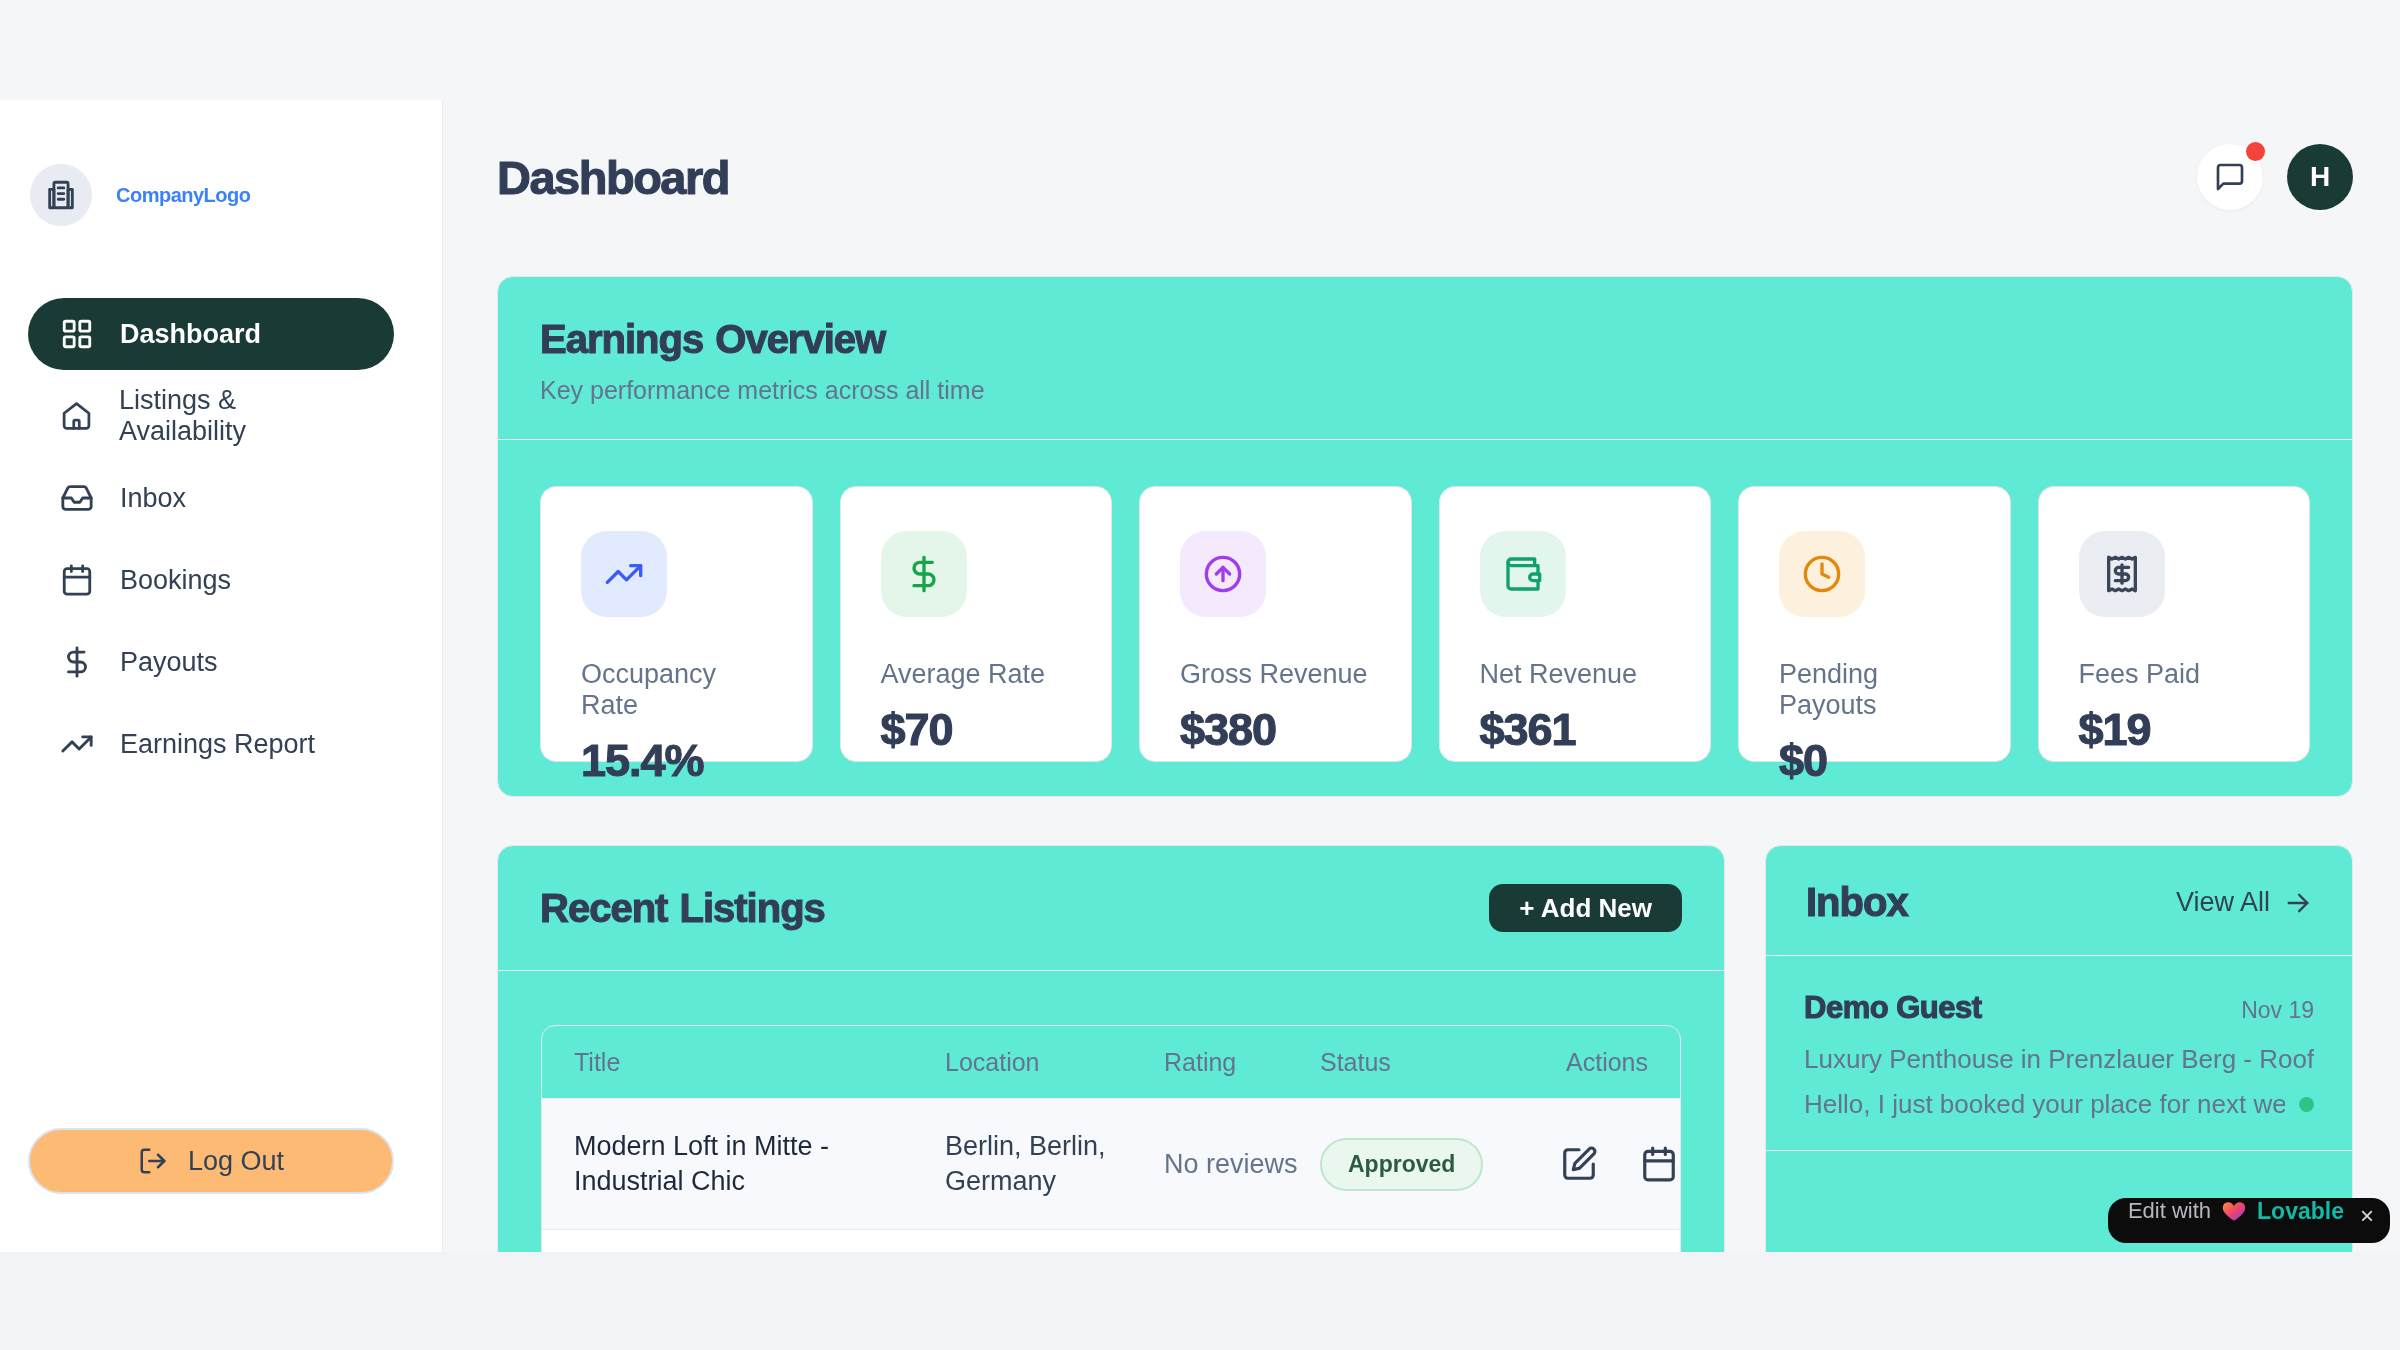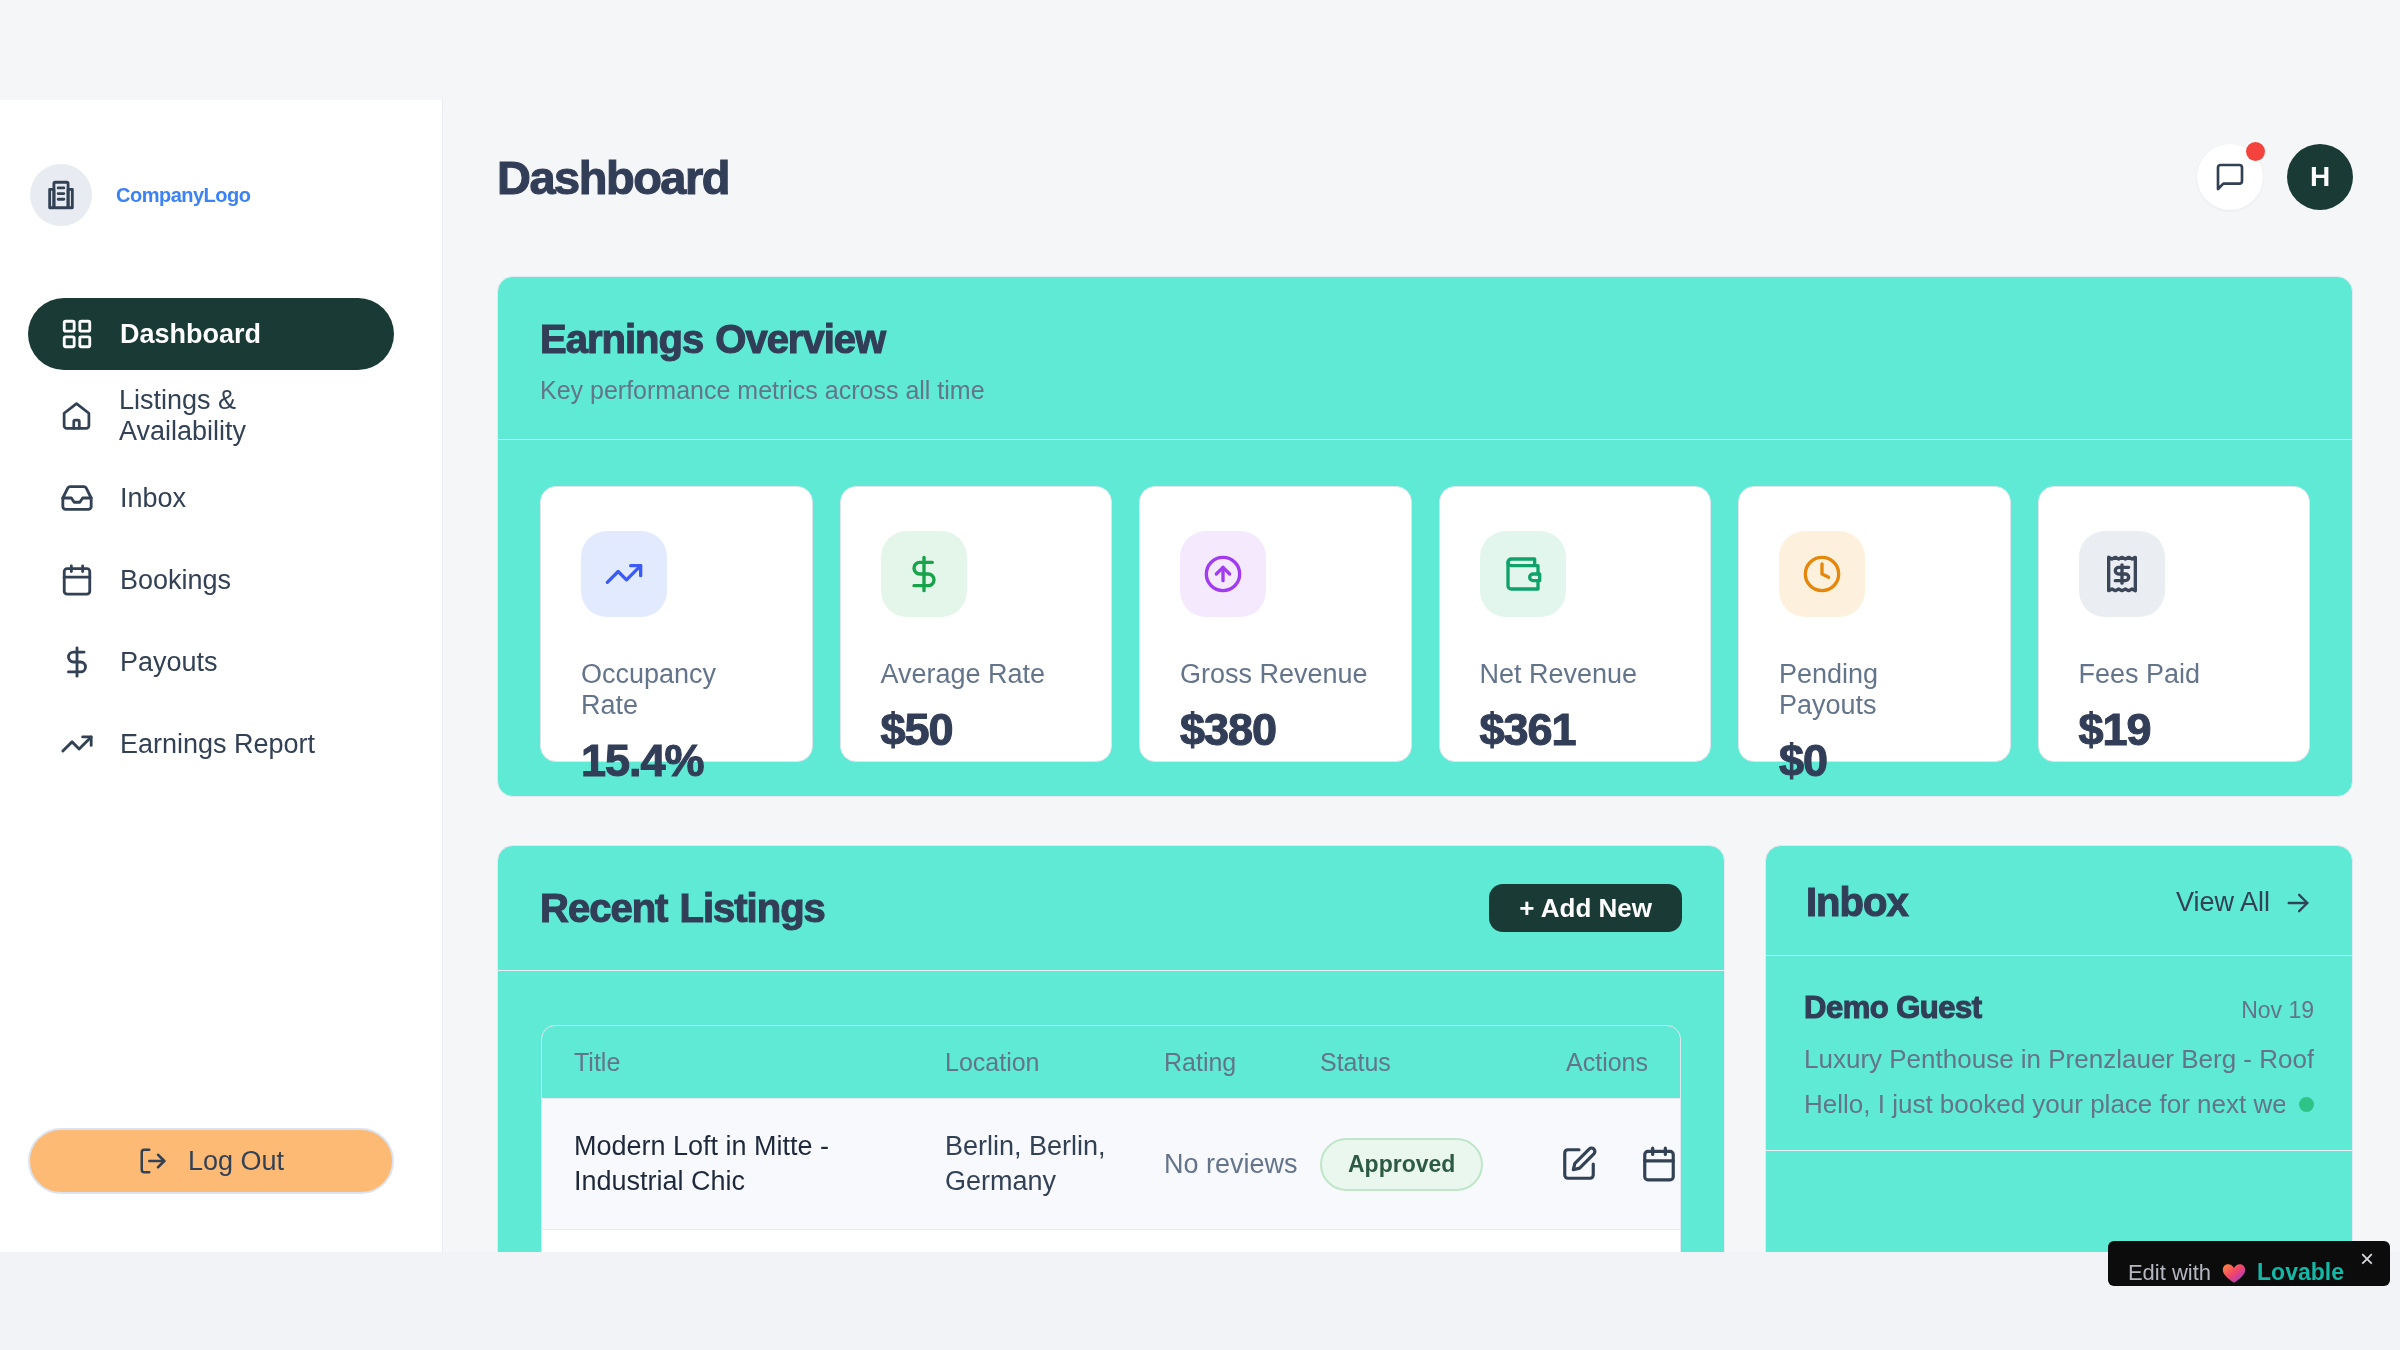--- a/index.html
+++ b/index.html
@@ -125,22 +125,22 @@
   .msg-date { font-size:23px; color:#64748b;margin-left:24px; }
   .msg-subject { margin-top:18px; font-size:26px; color:#64748b; white-space:nowrap; overflow:hidden; }
   .msg-preview-row { margin-top:14px; display:flex; align-items:center; justify-content:space-between; gap:14px; }
   .msg-preview { font-size:26px; color:#64748b; white-space:nowrap; overflow:hidden; }
   .unread-dot { width:15px; height:15px; border-radius:50%; background:#2ec487; flex:0 0 auto; }
 
   
   .footer-strip { position:absolute; left:0; right:0; top:1252px; height:98px; background:#f2f3f6; z-index:40; }
   .lovable-badge {
     position:absolute; top:1198px; right:10px; height:45px; z-index:60;
-    background:#0c0c0d; border-radius:6px; display:flex; align-items:flex-end; gap:10px;
-    padding:0 16px 0 20px; cursor:pointer;margin-top:43px;
+    background:#0c0c0d; border-radius:18px; display:flex; align-items:flex-start; gap:10px;
+    padding:0 16px 0 20px; cursor:pointer;
   }
   .lovable-prefix { color:#b4b7bf; font-size:22px; }
   .lovable-brand { color:#14b8a6; font-size:23px; font-weight:700; }
   .lovable-close { color:#d6d8db; font-size:24px; line-height:1; margin-left:6px; align-self:flex-start; margin-top:6px; cursor:pointer; }
 </style>
 </head>
 <body>
 
 <aside class="sidebar">
   <div class="logo-row">
@@ -249,21 +249,21 @@
       </div>
 
       <div class="metric-card">
         <div class="metric-tile tint-green">
           <svg width="40" height="40" viewBox="0 0 24 24" fill="none" stroke="currentColor" stroke-width="2" stroke-linecap="round" stroke-linejoin="round">
             <line x1="12" y1="2" x2="12" y2="22"></line>
               <path d="M17 5H9.5a3.5 3.5 0 0 0 0 7h5a3.5 3.5 0 0 1 0 7H6"></path>
           </svg>
         </div>
         <div class="metric-label">Average Rate</div>
-        <div class="metric-value display">$50</div>
+        <div class="metric-value display">$70</div>
       </div>
 
       <div class="metric-card">
         <div class="metric-tile tint-purple">
           <svg width="40" height="40" viewBox="0 0 24 24" fill="none" stroke="currentColor" stroke-width="2" stroke-linecap="round" stroke-linejoin="round">
             <circle cx="12" cy="12" r="10"></circle>
               <polyline points="16 12 12 8 8 12"></polyline>
               <line x1="12" y1="16" x2="12" y2="8"></line>
           </svg>
         </div>

